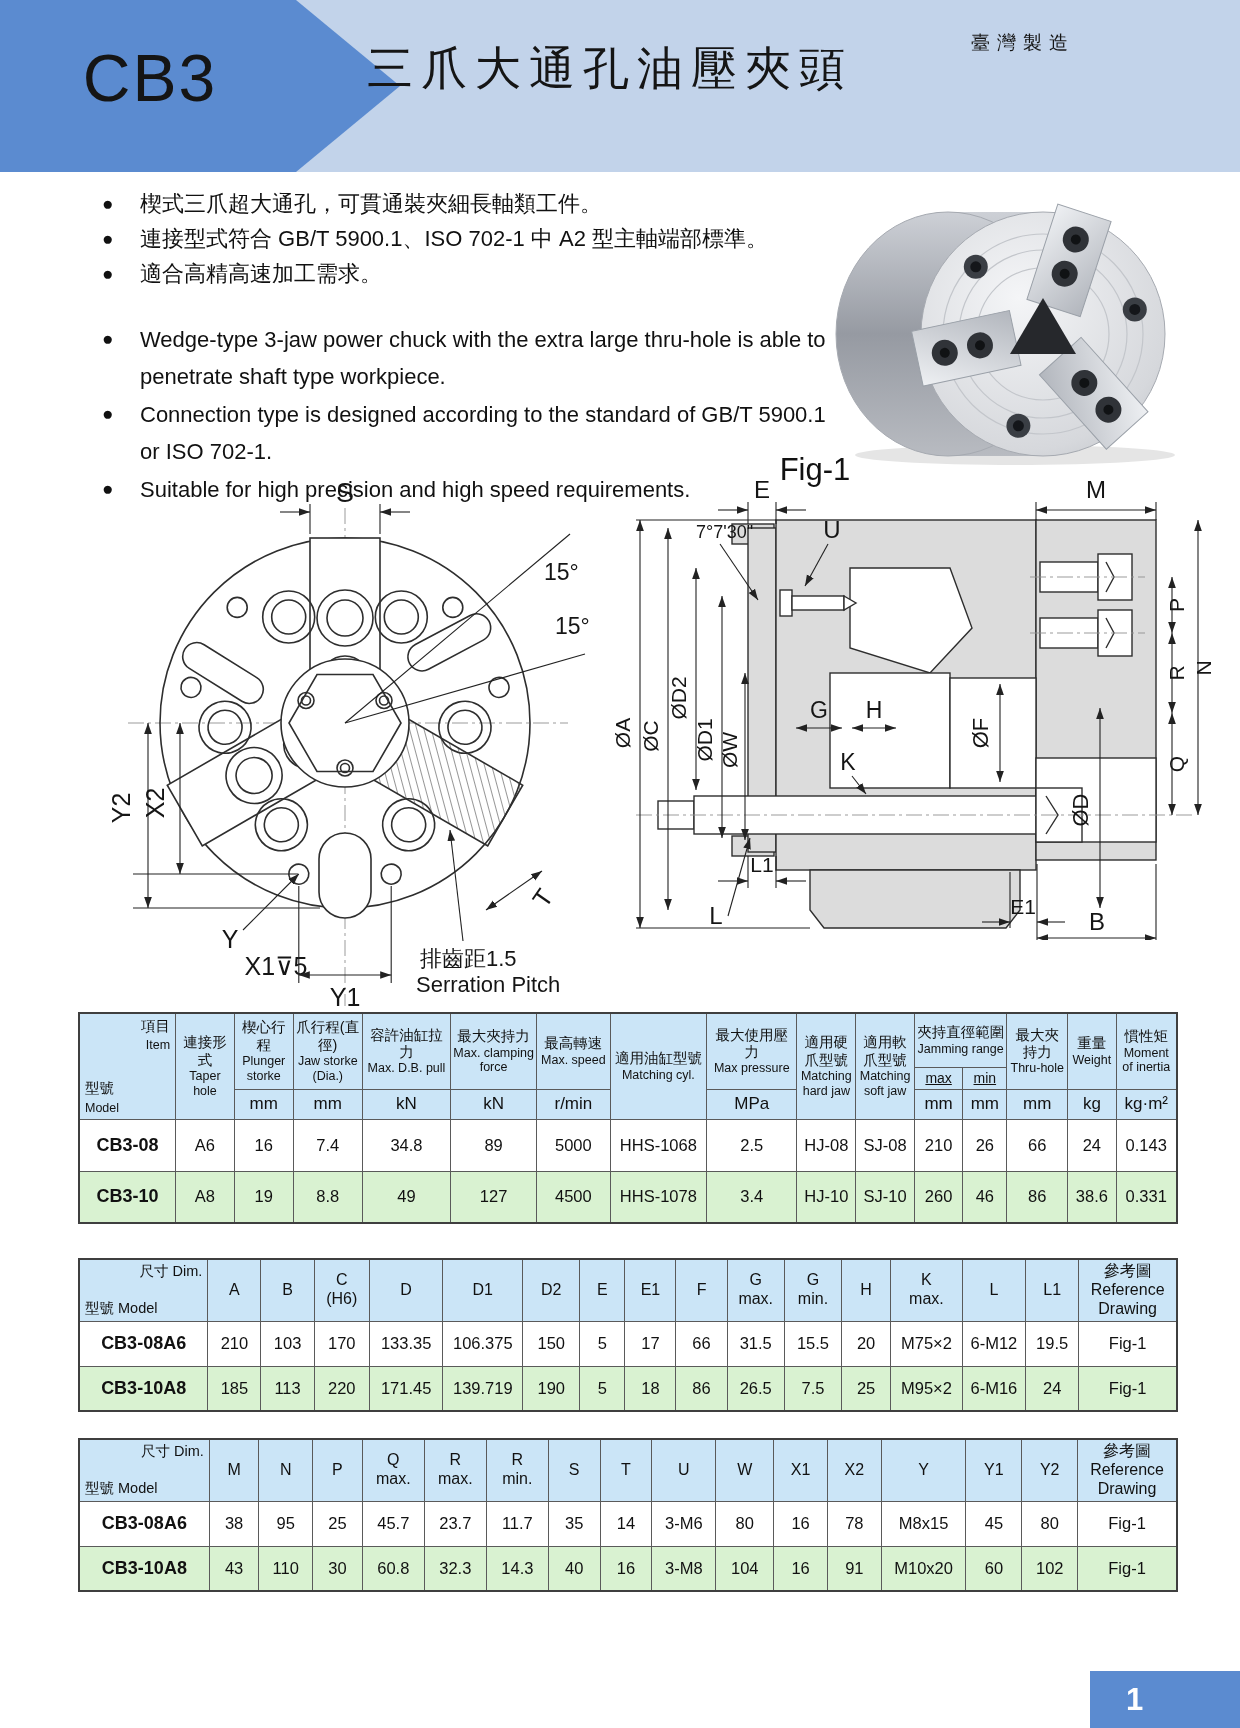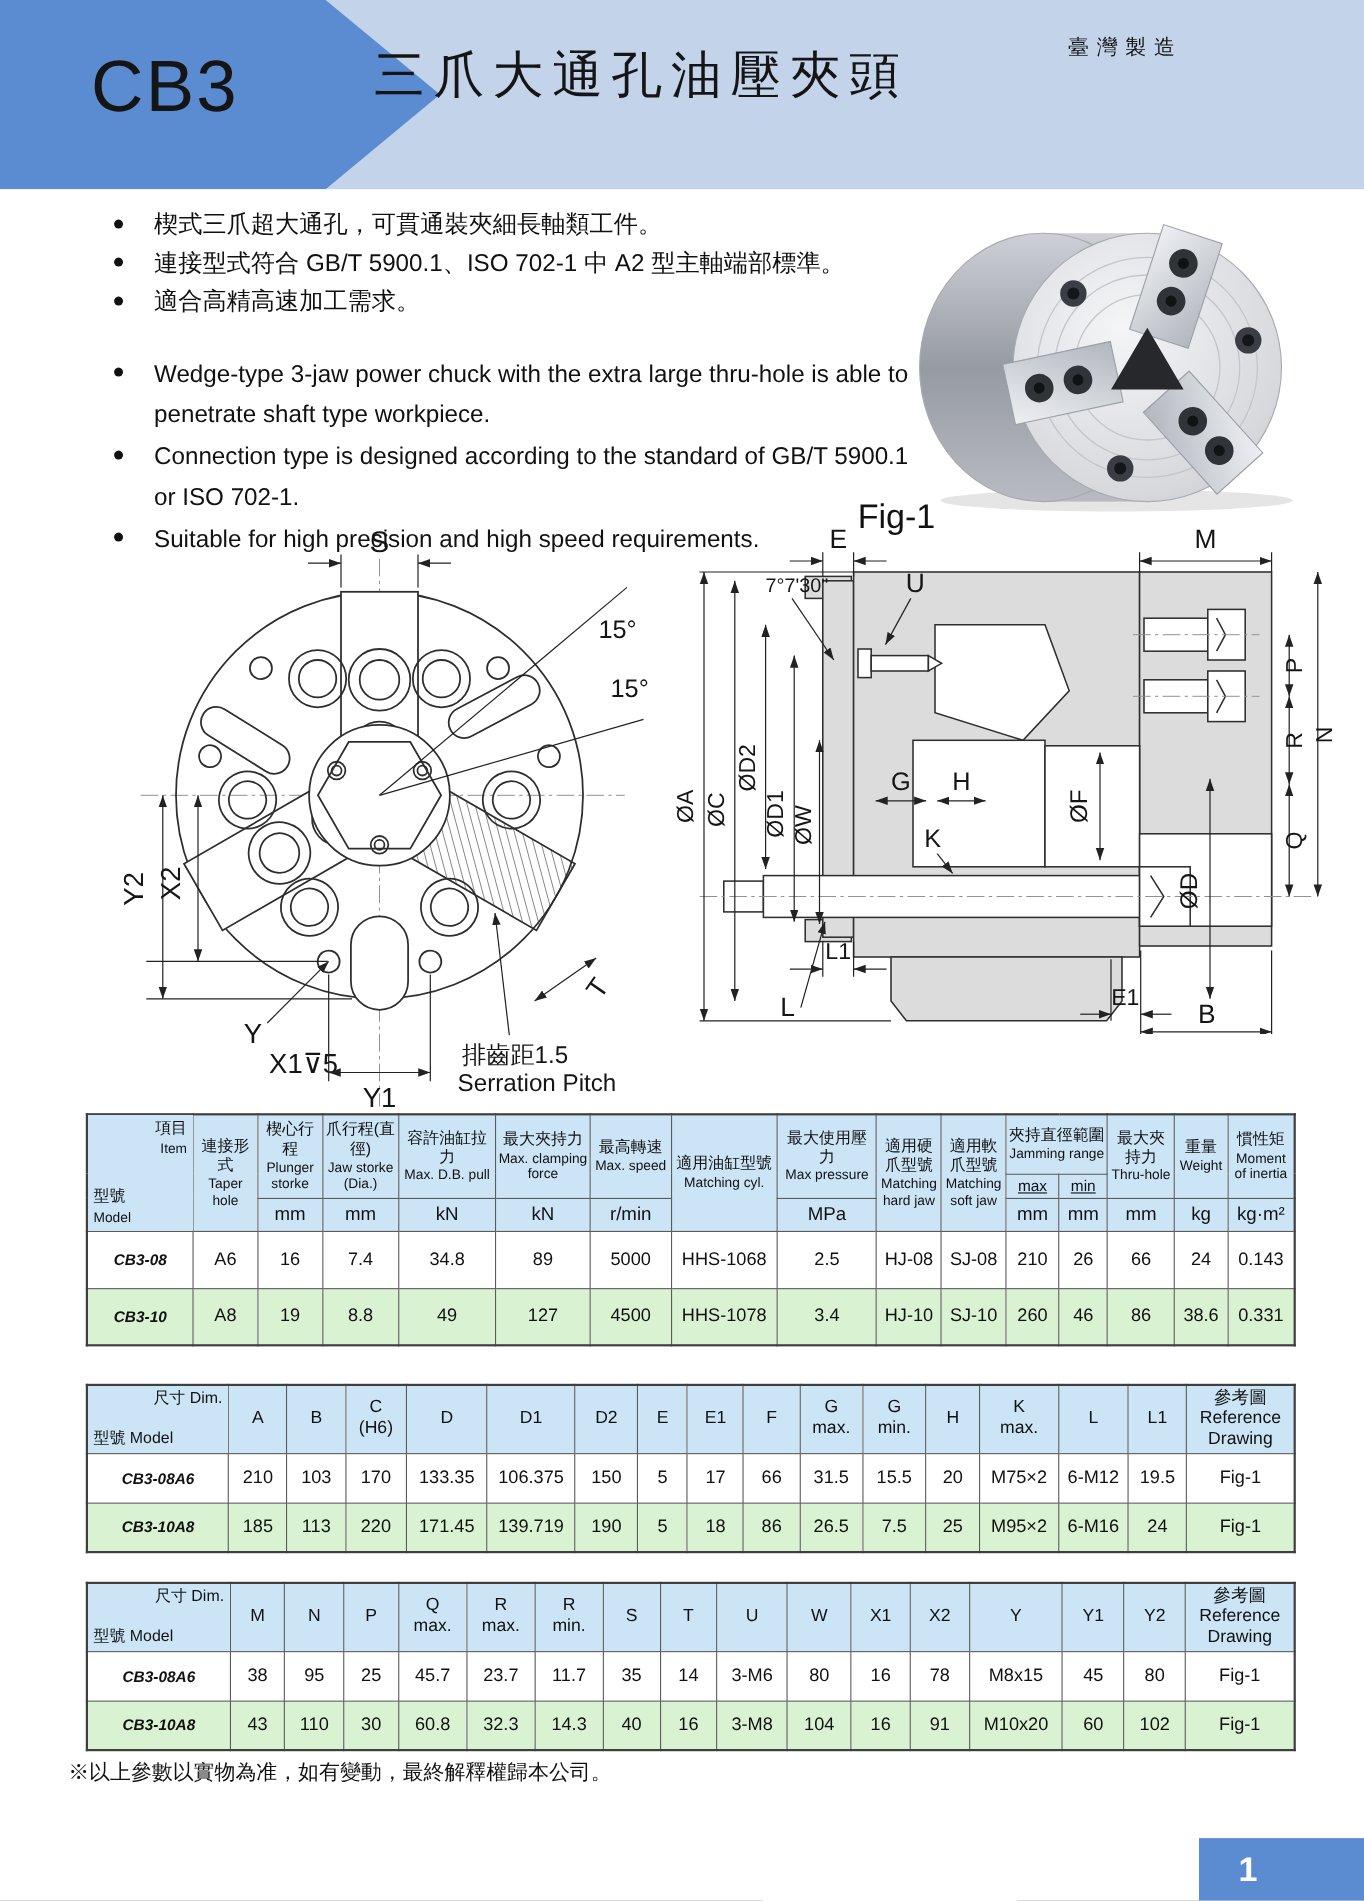--- a/index.html
+++ b/index.html
@@ -9,21 +9,21 @@
   *{margin:0;padding:0;box-sizing:border-box;}
   body{background:#888;font-family:"Liberation Sans",sans-serif;}
   .page{position:relative;width:1240px;height:1728px;background:#fff;margin:0 auto;overflow:hidden;}
   .abs{position:absolute;}
 
   
   .band{position:absolute;left:0;top:0;width:1240px;height:172px;background:var(--band-blue);}
   .arrow{position:absolute;left:0;top:0;width:400px;height:172px;background:var(--dark-blue);
          clip-path:polygon(0 0,74% 0,100% 50%,74% 100%,0 100%);}
   .model-code{position:absolute;left:0;top:40px;width:300px;text-align:center;font-size:66px;color:#151515;letter-spacing:2px;}
-  .title-zh{position:absolute;left:340px;top:38px;width:540px;text-align:left;font-size:46px;color:#151515;letter-spacing:8px;}
+  .title-zh{position:absolute;left:340px;top:38px;width:540px;text-align:center;font-size:46px;color:#151515;letter-spacing:8px;}
   .title-en{position:absolute;left:340px;top:102px;width:540px;text-align:center;font-size:29px;color:#151515;}
   .made-in{position:absolute;right:165px;top:30px;font-size:19px;color:#151515;letter-spacing:7px;}
 
   
   .features{position:absolute;left:102px;top:186px;width:740px;}
   .feat{display:flex;align-items:flex-start;font-size:22px;color:#111;line-height:35px;}
   .feat .bullet{width:38px;flex:0 0 38px;font-size:19px;line-height:35px;}
   .features .en-list{margin-top:30px;}
   .en-list .feat{line-height:37px;margin-bottom:1px;}
 
@@ -39,21 +39,21 @@
 
   
   table.spec{border-collapse:collapse;table-layout:fixed;width:1100px;border:2.5px solid var(--border-dark);}
   table.spec th,table.spec td{border:1.3px solid #5a5a5a;text-align:center;vertical-align:middle;
     overflow:hidden;padding:1px 2px;color:#111;}
   table.spec thead th{background:var(--table-head-blue);font-weight:normal;}
   table.spec .zh{font-size:14.5px;line-height:1.2;}
   table.spec .en{font-size:12.5px;line-height:1.15;}
   table.spec tr.units th{font-size:17px;}
   table.spec tbody td{font-size:16.5px;background:#fff;}
-  table.spec tbody td.model{font-weight:bold;font-size:14px;font-style:italic;}
+  table.spec tbody td.model{font-weight:bold;font-size:18px;}
   table.spec tbody tr:nth-of-type(2) td{background:var(--row-green);}
   .t1 thead tr:nth-child(1) th{height:54px;}
   .t1 thead tr:nth-child(2) th{height:22px;font-size:14px;text-decoration:underline;}
   .t1 thead tr:nth-child(3) th{height:30px;}
   .t1 tbody td{height:52px;}
   .t23 thead th{height:62px;font-size:16px;white-space:pre-line;line-height:1.18;}
   .t23 tbody td{height:45px;}
   .corner{position:relative;background-image:linear-gradient(to bottom right,
       transparent calc(50% - 0.8px),#5a5a5a calc(50% - 0.8px),#5a5a5a calc(50% + 0.8px),transparent calc(50% + 0.8px));}
   .corner .tr{position:absolute;top:3px;right:5px;text-align:right;}
@@ -706,17 +706,16 @@
           <td>16</td>
           <td>91</td>
           <td>M10x20</td>
           <td>60</td>
           <td>102</td>
           <td>Fig-1</td>
         </tr>
       </tbody>
   </table>
 
-  <div class="footnote">※以上參數以實物為准，如有變動，最終解釋權歸本公司。</div>
 
   <div class="page-box">1</div>
 
 </div>
 
 </body></html>

